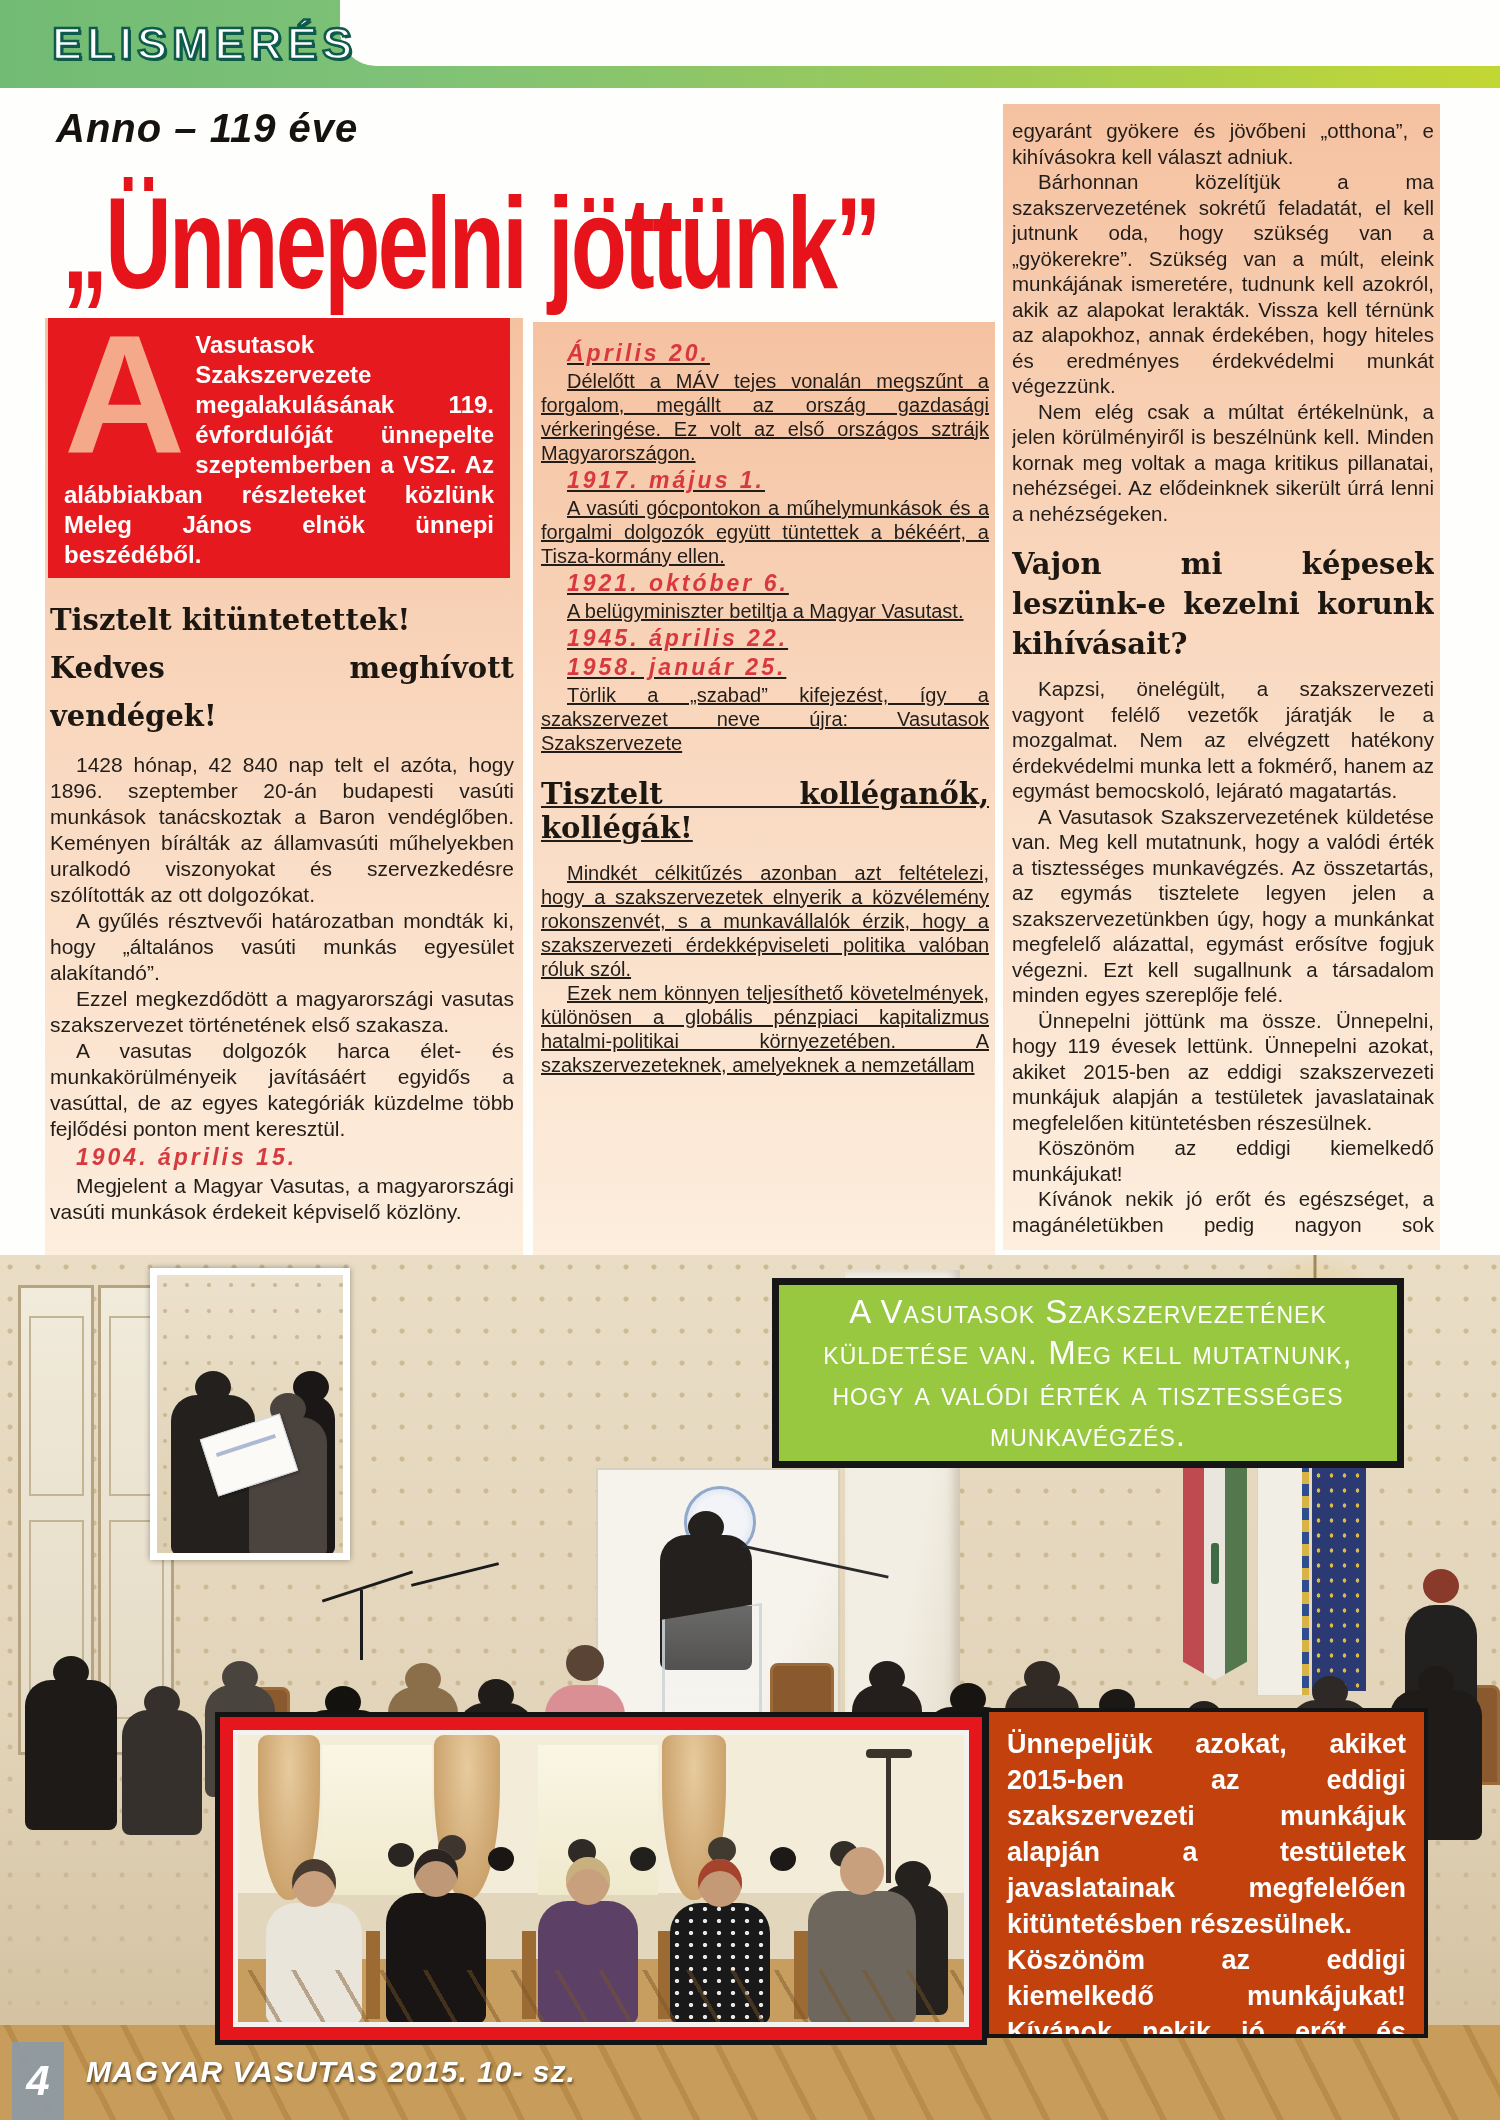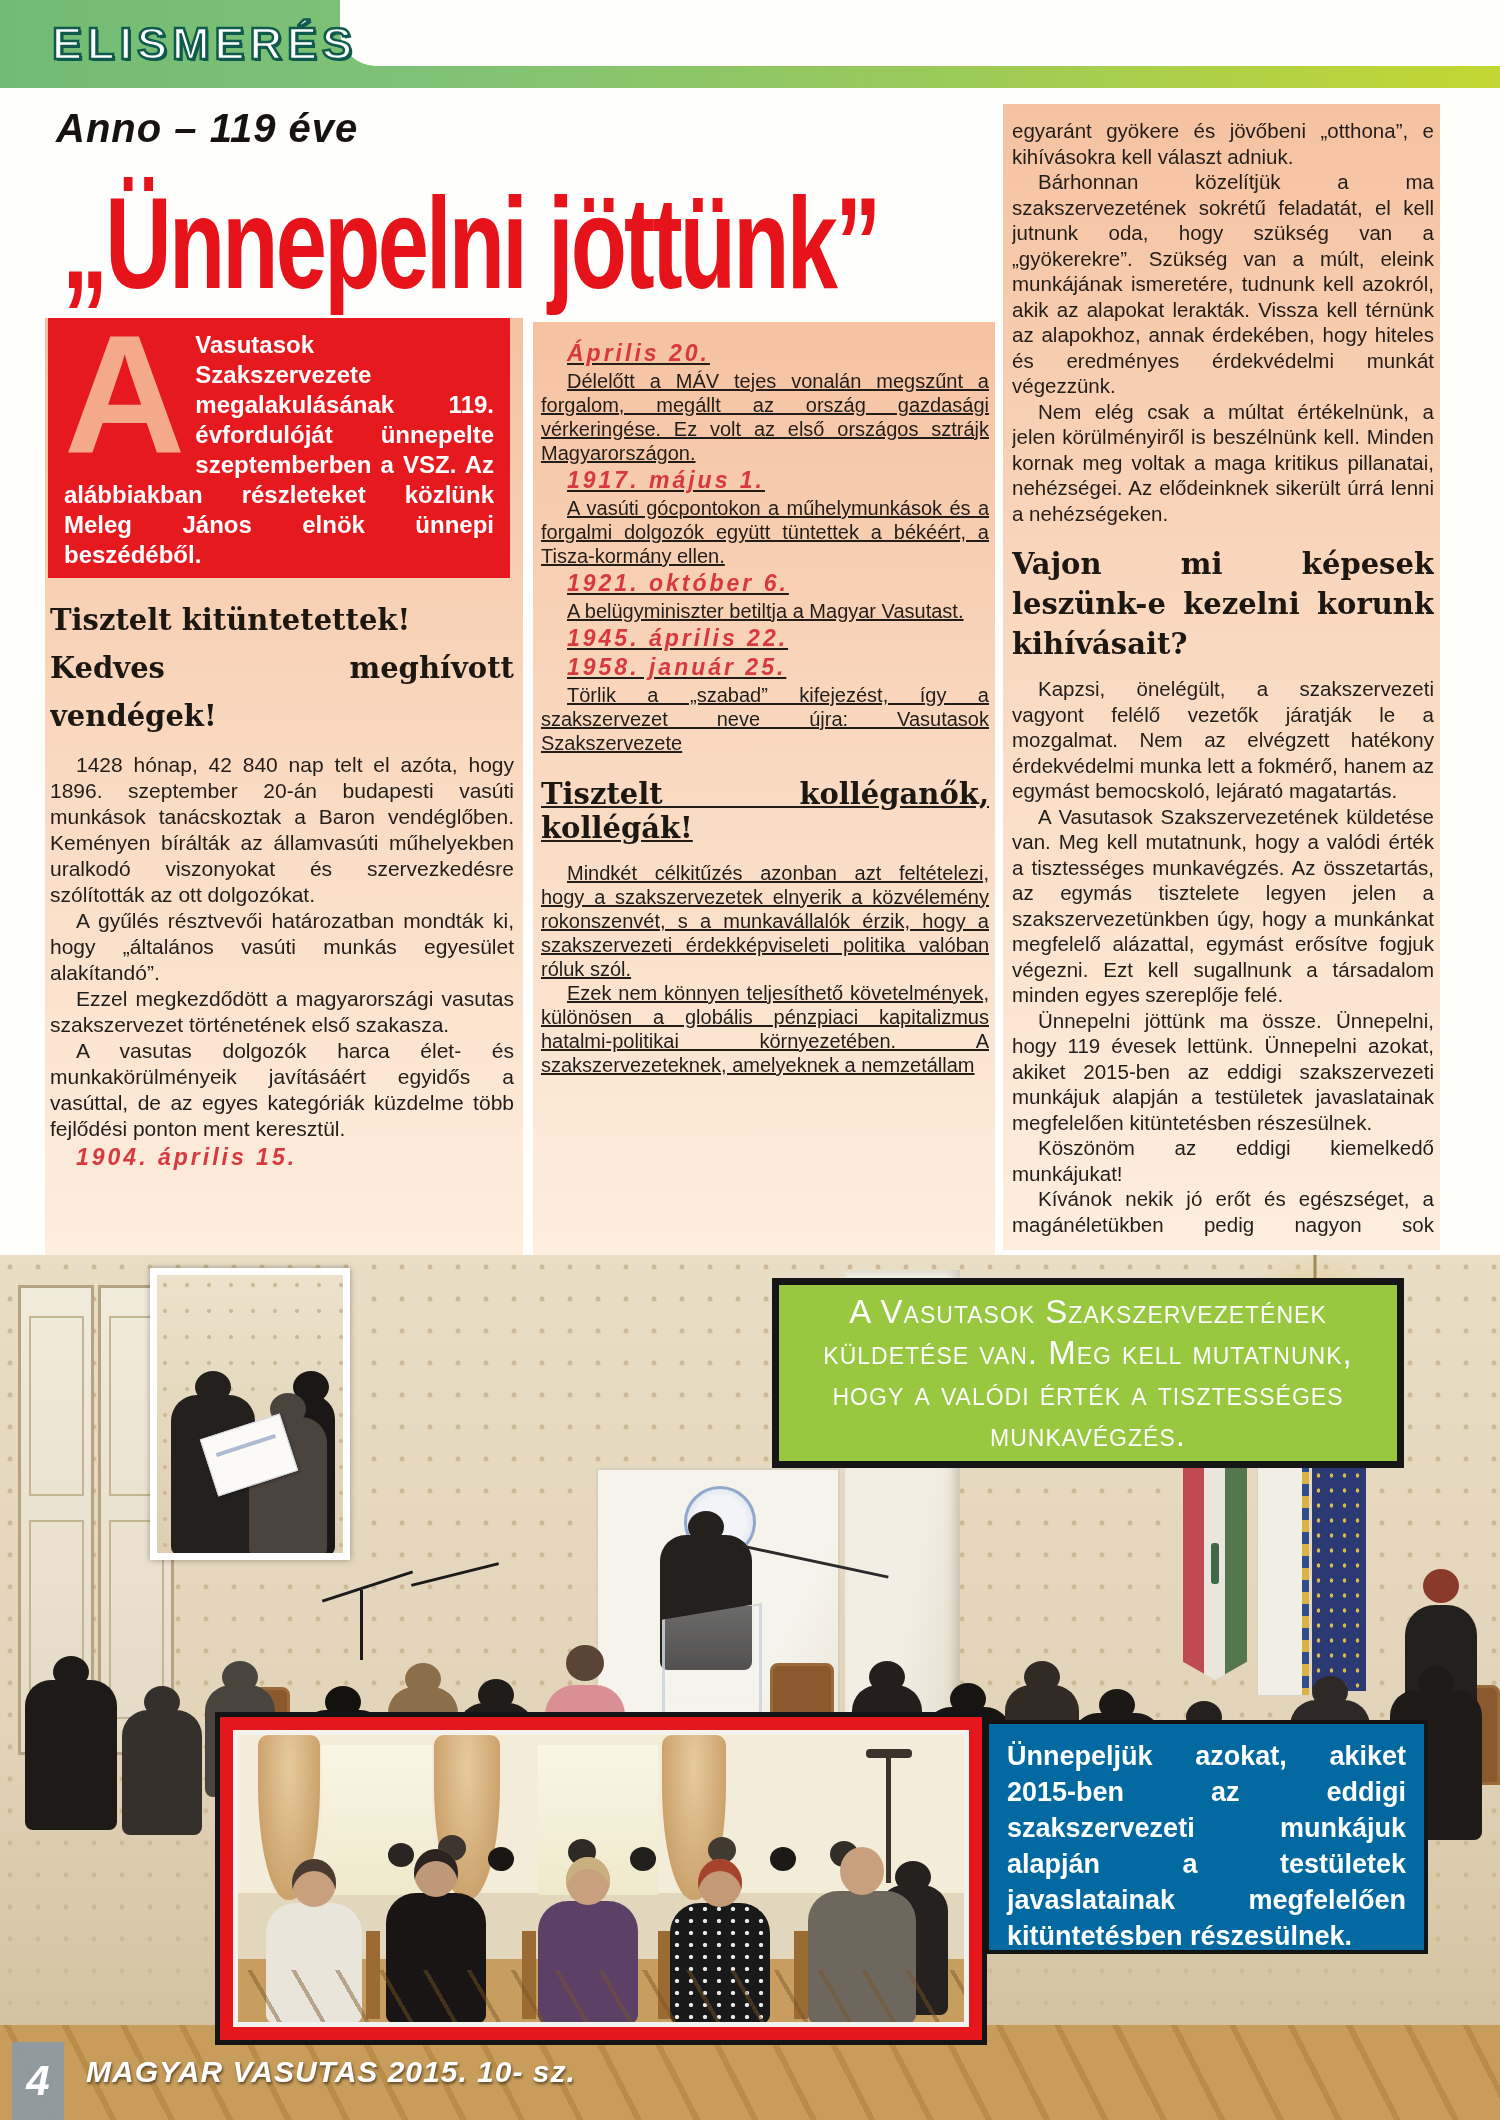--- a/index.html
+++ b/index.html
@@ -108,22 +108,22 @@
   .inset-audience .inner::after{content:"";position:absolute;left:0;bottom:0;width:100%;height:52px;
     background:repeating-linear-gradient(60deg,rgba(0,0,0,0) 0 34px,rgba(122,84,38,.45) 34px 38px);}
   .curtain{position:absolute;border-radius:10px 10px 48% 48%/10px 10px 70% 70%;
     background:radial-gradient(ellipse at 50% 20%,#e7cb9e,#caa069 75%);}
   .window{position:absolute;background:linear-gradient(180deg,#f9f6e4,#efe9cc);}
 
   
   .quote-box{left:772px;top:1278px;width:632px;height:190px;background:#97c83f;border:7px solid #161616;
     box-sizing:border-box;display:flex;flex-direction:column;justify-content:center;text-align:center;}
   .quote-box div{color:#fff;font-weight:normal;font-variant:small-caps;font-size:33px;line-height:41px;letter-spacing:1px;}
-  .highlight-box{left:985px;top:1708px;width:443px;height:234px;background:#0369a1;border:4px solid #141414;
-    box-sizing:border-box;padding:14px 18px;overflow:hidden;margin-top:12px;}
+  .highlight-box{left:985px;top:1708px;width:443px;height:330px;background:#c2410c;border:4px solid #141414;
+    box-sizing:border-box;padding:14px 18px;overflow:hidden;}
   .highlight-box p{margin:0;color:#fff;font-weight:bold;font-size:27px;line-height:36px;text-align:justify;}
 
   
   .footer-num{left:12px;top:2042px;width:52px;height:78px;background:rgba(142,154,162,.95);
     color:#fff;font-size:42px;font-weight:bold;font-style:italic;display:flex;align-items:center;justify-content:center;}
   .footer-issue{left:86px;top:2055px;color:#fff;font-size:30px;font-weight:bold;font-style:italic;
     letter-spacing:1px;text-shadow:1px 2px 3px rgba(40,30,10,.7);}
 </style>
 </head>
 <body>
@@ -146,20 +146,21 @@
   </div>
 
   <div class="abs col col-left">
     <p class="serif-head">Tisztelt kitüntetettek!</p>
     <p class="serif-head" style="margin-bottom:12px;">Kedves meghívott vendégek!</p>
     <p class="indent">1428 hónap, 42 840 nap telt el azóta, hogy 1896. szeptember 20-án budapesti vasúti munkások tanácskoztak a Baron vendéglőben. Keményen bírálták az államvasúti műhelyekben uralkodó viszonyokat és szervezkedésre szólították az ott dolgozókat.</p>
     <p class="indent">A gyűlés résztvevői határozatban mondták ki, hogy „általános vasúti munkás egyesület alakítandó”.</p>
     <p class="indent">Ezzel megkezdődött a magyarországi vasutas szakszervezet történetének első szakasza.</p>
     <p class="indent">A vasutas dolgozók harca élet- és munkakörülményeik javításáért egyidős a vasúttal, de az egyes kategóriák küzdelme több fejlődési ponton ment keresztül.</p>
     <div class="date-head">1904. április 15.</div>
+    <p class="indent">Megjelent a Magyar Vasutas, a magyarországi vasúti munkások érdekeit képviselő közlöny.</p>
   </div>
 
   <div class="abs col col-mid">
     <div class="date-head">Április 20.</div>
     <p class="indent">Délelőtt a MÁV tejes vonalán megszűnt a forgalom, megállt az ország gazdasági vérkeringése. Ez volt az első országos sztrájk Magyarországon.</p>
     <div class="date-head">1917. május 1.</div>
     <p class="indent">A vasúti gócpontokon a műhelymunkások és a forgalmi dolgozók együtt tüntettek a békéért, a Tisza-kormány ellen.</p>
     <div class="date-head">1921. október 6.</div>
     <p class="indent">A belügyminiszter betiltja a Magyar Vasutast.</p>
     <div class="date-head">1945. április 22.</div>

